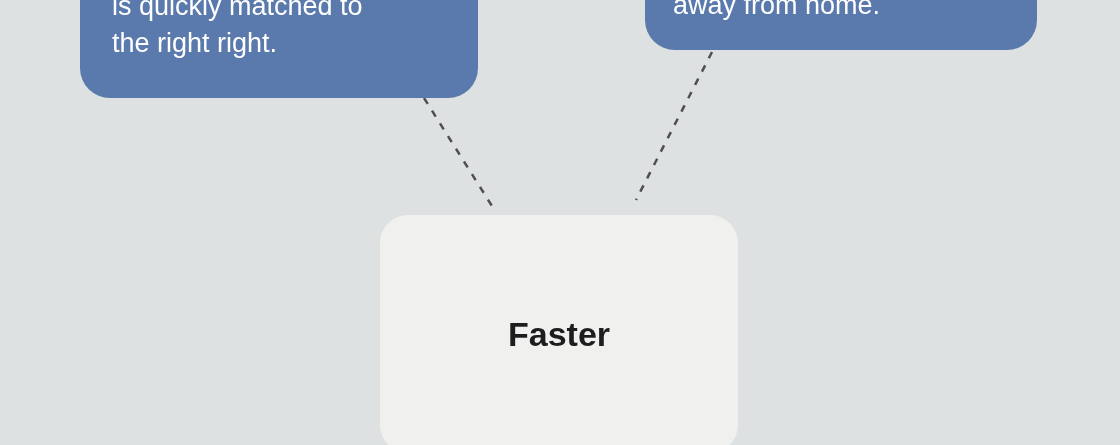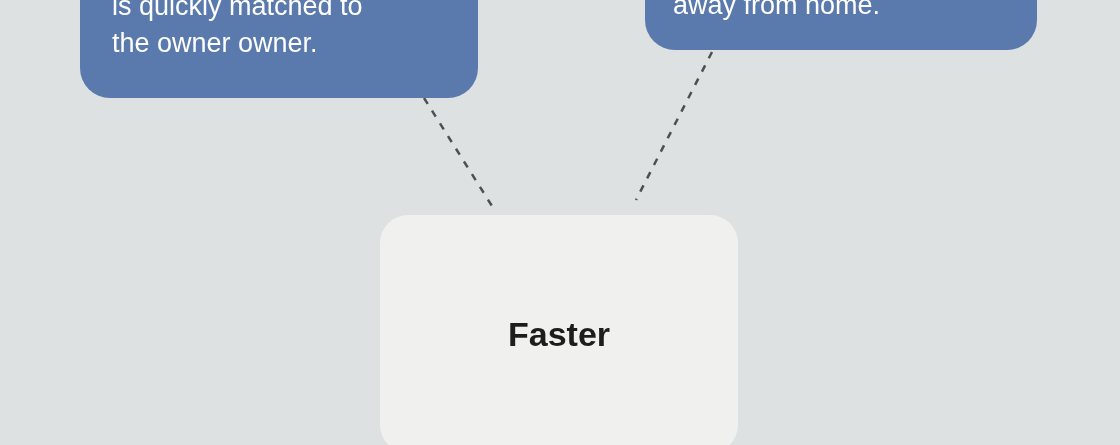--- a/index.html
+++ b/index.html
@@ -87,21 +87,21 @@
 
 <svg class="connector-layer" viewBox="0 0 1120 445" xmlns="http://www.w3.org/2000/svg">
   <line class="connector" x1="424" y1="98" x2="492" y2="206"></line>
   <line class="connector" x1="712" y1="52" x2="636" y2="200"></line>
   <line class="connector" x1="488" y1="436" x2="470" y2="462"></line>
   <line class="connector" x1="628" y1="436" x2="648" y2="462"></line>
 </svg>
 
 <div class="node node-blue node-left">
   <span class="node-text-line">is quickly matched to</span>
-  <span class="node-text-line">the owner owner.</span>
+  <span class="node-text-line">the right right.</span>
 </div>
 
 <div class="node node-blue node-right">
   <span class="node-text-line">away from home.</span>
 </div>
 
 <div class="node node-center">
   <span class="node-text-line">Faster</span>
 </div>
 

